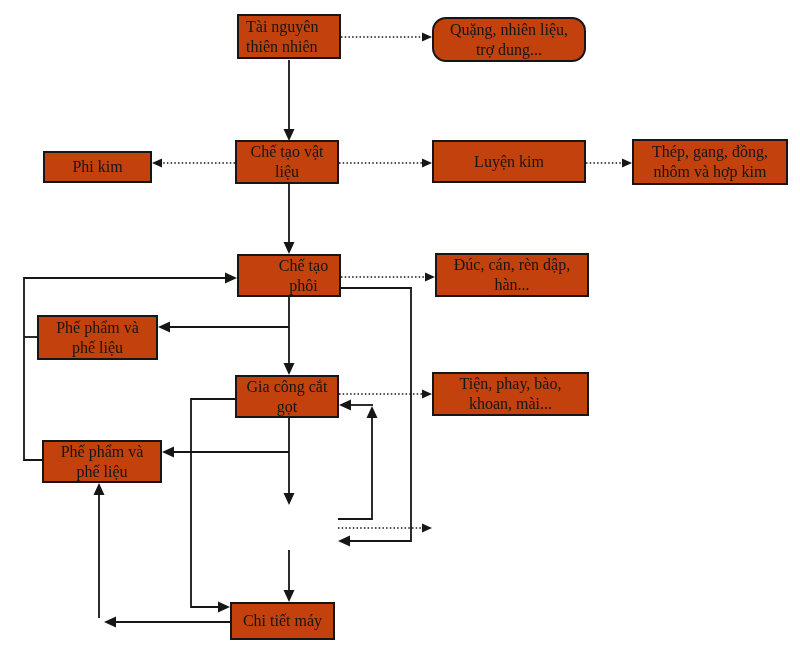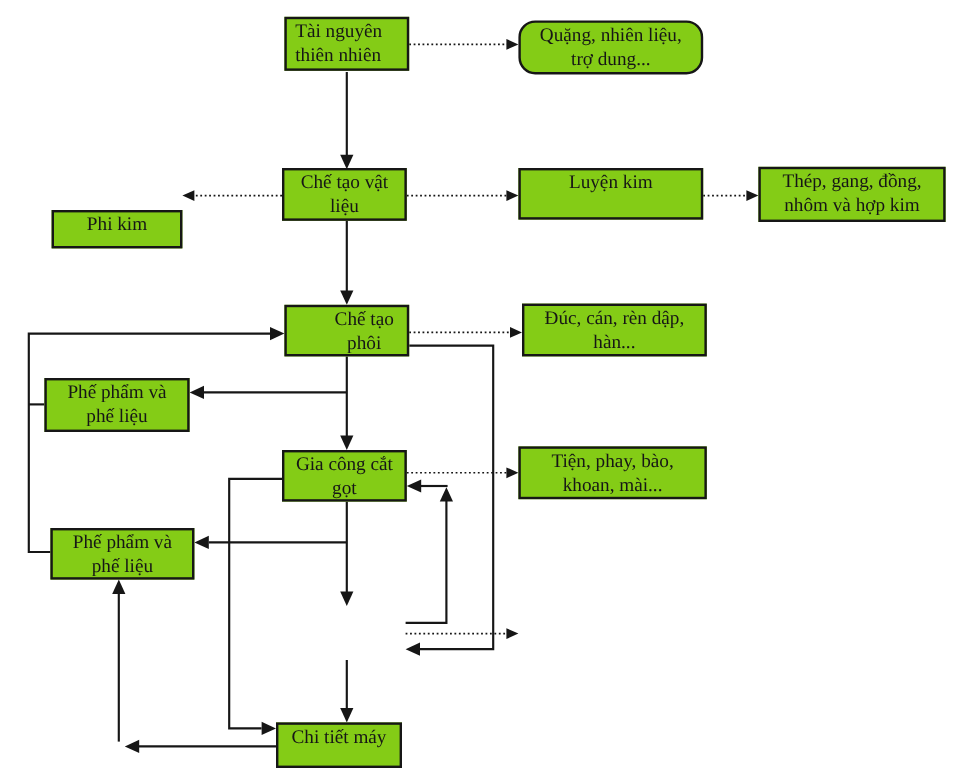--- a/index.html
+++ b/index.html
@@ -8,24 +8,24 @@
     width:800px;height:648px;
     background:#ffffff;
     font-family:"Liberation Serif","DejaVu Serif",serif;
     overflow:hidden;
   }
   .arrows{position:absolute;left:0;top:0;}
   .node{
     position:absolute;
     box-sizing:border-box;
     border:2px solid #161616;
-    background:#84cc16;
+    background:#c2410c;
     color:#161616;
     display:flex;
-    align-items:flex-start;
+    align-items:center;
     justify-content:center;
     text-align:center;
     font-size:16px;
     line-height:1.25;
     white-space:pre-line;
     padding:1px 3px;
   }
   .node.align-left{
     justify-content:flex-start;
     text-align:left;
@@ -126,21 +126,21 @@
   <div class="node align-left" style="left:237px;top:14px;width:104px;height:45px;">
     <span>Tài nguyên
 thiên nhiên</span>
   </div>
 
   <div class="node" style="left:432px;top:17px;width:154px;height:45px;border-radius:14px;">
     <span>Quặng, nhiên liệu,
 trợ dung...</span>
   </div>
 
-  <div class="node" style="left:43px;top:151px;width:109px;height:32px;margin-top:24px;">
+  <div class="node" style="left:43px;top:151px;width:109px;height:32px;">
     <span>Phi kim</span>
   </div>
 
   <div class="node" style="left:235px;top:140px;width:104px;height:44px;">
     <span>Chế tạo vật
 liệu</span>
   </div>
 
   <div class="node" style="left:432px;top:140px;width:154px;height:43px;">
     <span>Luyện kim</span>

